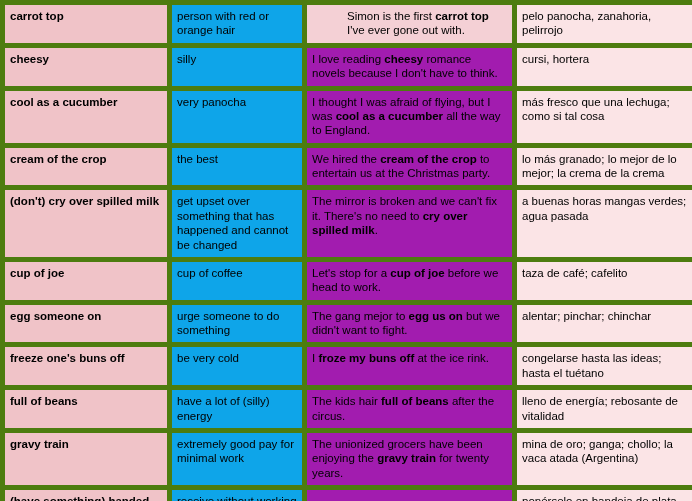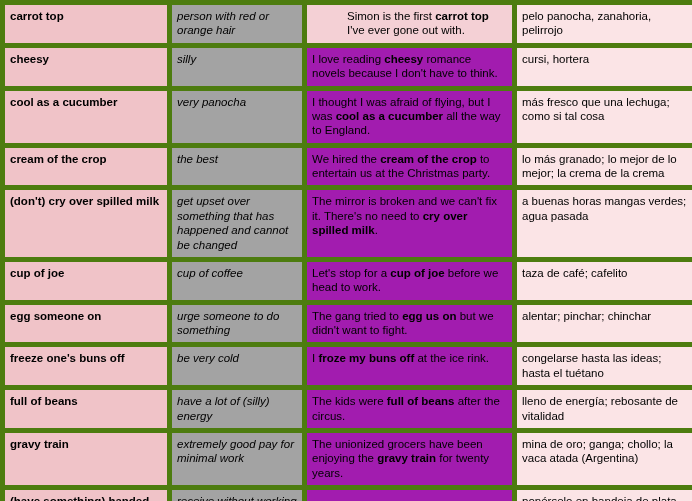--- a/index.html
+++ b/index.html
@@ -30,22 +30,21 @@
   col.c-term     { width: 167px; }
   col.c-meaning  { width: 135px; }
   col.c-example  { width: 210px; }
   col.c-spanish  { width: 180px; }
 
   td.term {
     background: #f0c3c8;
     font-weight: bold;
   }
   td.meaning {
-    background: #a3a3a3;
-    font-style: italic;
+    background: #0ea5e9;
   }
   td.example {
     background: #a21caf;
   }
   td.spanish {
     background: #fbe4e6;
   }
   
   tr.row-0 td.example { background: #f4d0d5; padding-left: 40px; }
 
@@ -94,33 +93,33 @@
       </tr>
       <tr class="row-5">
         <td class="term">cup of joe</td>
         <td class="meaning">cup of coffee</td>
         <td class="example"><span>Let's stop for a </span><b>cup of joe</b><span> before we head to work.</span></td>
         <td class="spanish">taza de café; cafelito</td>
       </tr>
       <tr class="row-7">
         <td class="term">egg someone on</td>
         <td class="meaning">urge someone to do something</td>
-        <td class="example"><span>The gang tried to </span><b>egg us on</b><span> but we didn't want to fight.</span></td>
+        <td class="example"><span>The gang mejor to </span><b>egg us on</b><span> but we didn't want to fight.</span></td>
         <td class="spanish">alentar; pinchar; chinchar</td>
       </tr>
       <tr class="row-8">
         <td class="term">freeze one's buns off</td>
         <td class="meaning">be very cold</td>
         <td class="example"><span>I </span><b>froze my buns off</b><span> at the ice rink.</span></td>
         <td class="spanish">congelarse hasta las ideas; hasta el tuétano</td>
       </tr>
       <tr class="row-9">
         <td class="term">full of beans</td>
         <td class="meaning">have a lot of (silly) energy</td>
-        <td class="example"><span>The kids were </span><b>full of beans</b><span> after the circus.</span></td>
+        <td class="example"><span>The kids hair </span><b>full of beans</b><span> after the circus.</span></td>
         <td class="spanish">lleno de energía; rebosante de vitalidad</td>
       </tr>
       <tr class="row-10">
         <td class="term">gravy train</td>
         <td class="meaning">extremely good pay for minimal work</td>
         <td class="example"><span>The unionized grocers have been enjoying the </span><b>gravy train</b><span> for twenty years.</span></td>
         <td class="spanish">mina de oro; ganga; chollo; la vaca atada (Argentina)</td>
       </tr>
       <tr class="row-11">
         <td class="term">(have something) handed to someone on a silver platter</td>

